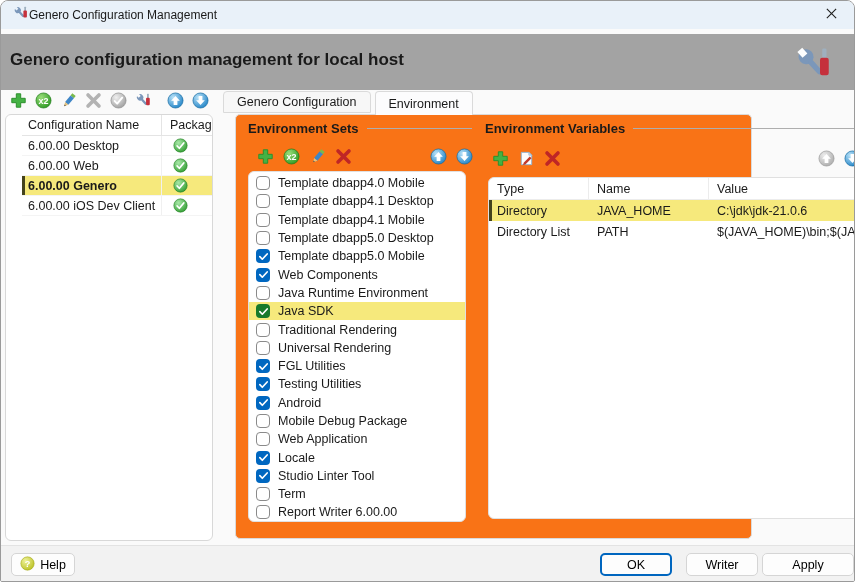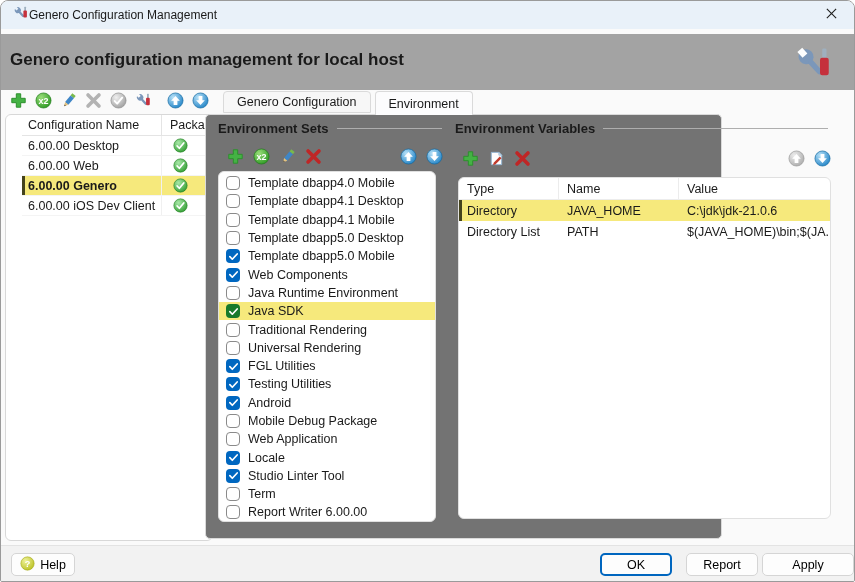--- a/index.html
+++ b/index.html
@@ -38,22 +38,22 @@
   .cfg-row .cfg-name { flex:1; padding-left:6px; border-right:1px solid #f0f0f0; height:100%; display:flex; align-items:center; }
   .cfg-row .cfg-status { width:50px; display:flex; padding-left:11px; }
   .cfg-row .cfg-status svg { width:15px; height:15px; }
   .cfg-row.sel { background:#f6e97c; font-weight:bold; box-shadow:inset 3px 0 0 #44431c; }
 
   
   .tabbar { position:absolute; left:222px; top:90px; height:24px; display:flex; align-items:flex-start; z-index:2; }
   .tab { display:flex; align-items:center; height:22px; padding:0 13px; margin-right:4px; font-size:12.5px;
          background:#f7f7f7; border:1px solid #dadada; border-radius:4px 4px 0 0; cursor:pointer; }
   .tab.active { height:24px; background:#fcfcfd; border-bottom:none; }
-  .tab-pane { position:absolute; left:204px; top:113px; width:517px; height:425px;
-              background:#737373; border:1px solid #dadada; border-radius:5px; }
+  .tab-pane { position:absolute; left:234px; top:113px; width:517px; height:425px;
+              background:#f97316; border:1px solid #dadada; border-radius:5px; }
 
   .group-title { position:absolute; display:flex; align-items:center; gap:8px; font-size:13px; font-weight:bold; }
   .group-title .rule { flex:1; height:1px; background:#aeaeae; }
 
   .sets-title { left:12px; top:6px; width:224px; }
   .sets-toolbar { position:absolute; left:20px; top:32px; width:218px; }
   .sets-box { position:absolute; left:12px; top:56px; width:218px; height:351px;
               background:#fff; border:1px solid #e0e0e0; border-radius:6px; overflow:hidden; padding-top:2px; }
   .set-row { display:flex; align-items:center; height:18.3px; padding-left:7px; font-size:12.5px; cursor:pointer; }
   .set-row.sel { background:#f6e97c; }
@@ -538,17 +538,17 @@
                 <stop offset="0%" stop-color="#eef29a"></stop>
                 <stop offset="100%" stop-color="#b9bf1e"></stop>
               </radialGradient>
             </defs>
             <circle cx="9" cy="9" r="8" fill="url(#gr1)" stroke="#a3a81a" stroke-width="0.7"></circle>
             <text x="9" y="13" text-anchor="middle" font-size="11" font-weight="bold" fill="#fff" font-family="Liberation Sans, sans-serif">?</text>
           </svg></span>
       <span>Help</span>
     </button>
     <button class="btn ok-btn">OK</button>
-    <button class="btn cancel-btn">Report</button>
+    <button class="btn cancel-btn">Writer</button>
     <button class="btn apply-btn">Apply</button>
   </div>
 
 </div>
 
 </body></html>

